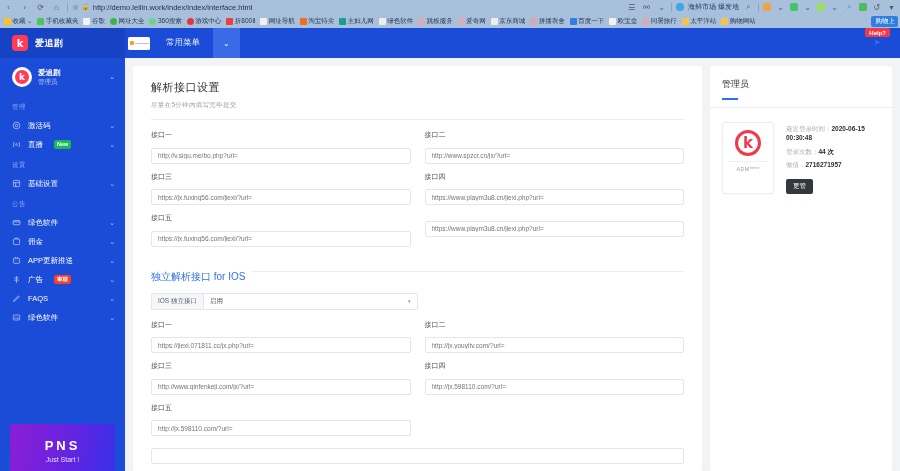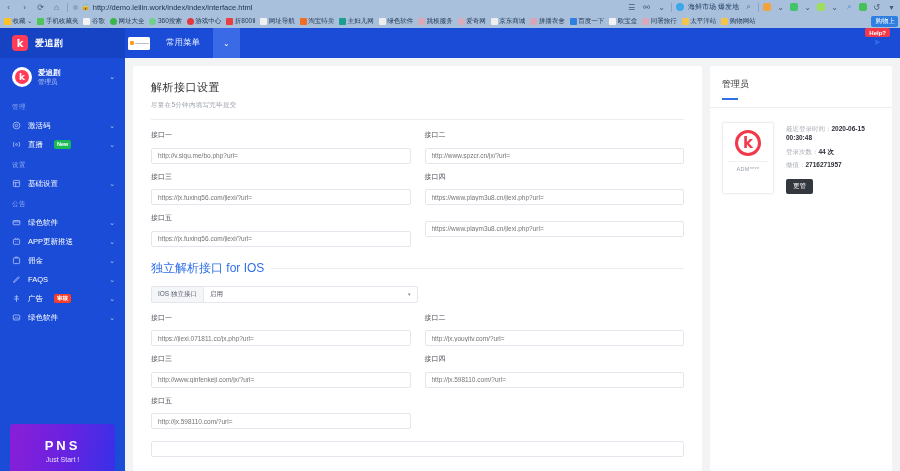--- a/index.html
+++ b/index.html
@@ -263,21 +263,21 @@
     line-height: 14px;
     font-family: "Liberation Sans", sans-serif;
     outline: none;
   }
 
   .section-head {
     display: flex; align-items: center; gap: 7px;
     margin: 5px 0 9px 0;
   }
   .section-head .t {
-    font-size: 12px; color: #2f6fe8; white-space: nowrap;
+    font-size: 10px; color: #2f6fe8; white-space: nowrap; margin-top: 10px;
   }
   .section-head .line { flex: 1 1 auto; height: 1px; background: #ececf0; }
 
   .input-group {
     display: flex; align-items: stretch;
     width: 50%;
     margin-bottom: 10px;
   }
   .ig-addon {
     background: #f5f6f8;
@@ -565,56 +565,56 @@
             <rect x="2" y="4.5" width="12" height="7.5" rx="1.3"></rect>
             <path d="M2 7h12"></path>
           </svg>
         </span>
       <span class="nav-label">绿色软件</span>
       <span class="nav-caret">⌄</span>
     </div>
     <div class="nav-item">
       <span class="nav-ico">
           <svg viewBox="0 0 16 16" fill="none" stroke="#d7e2ff" stroke-width="1.4">
+            <rect x="2.5" y="3.5" width="11" height="10" rx="1.5"></rect>
+            <path d="M5.5 3.5V2h5v1.5"></path>
+          </svg>
+        </span>
+      <span class="nav-label">佣金</span>
+      <span class="nav-caret">⌄</span>
+    </div>
+    <div class="nav-item">
+      <span class="nav-ico">
+          <svg viewBox="0 0 16 16" fill="none" stroke="#d7e2ff" stroke-width="1.4">
             <rect x="2.5" y="4" width="11" height="9" rx="1.5"></rect>
             <path d="M5.5 1.8l1.6 2.2M10.5 1.8L8.9 4"></path>
             <circle cx="5.8" cy="8.4" r=".7" fill="#d7e2ff" stroke="none"></circle>
             <circle cx="10.2" cy="8.4" r=".7" fill="#d7e2ff" stroke="none"></circle>
           </svg>
         </span>
       <span class="nav-label">APP更新推送</span>
       <span class="nav-caret">⌄</span>
     </div>
     <div class="nav-item">
       <span class="nav-ico">
           <svg viewBox="0 0 16 16" fill="none" stroke="#d7e2ff" stroke-width="1.4">
-            <rect x="2.5" y="3.5" width="11" height="10" rx="1.5"></rect>
-            <path d="M5.5 3.5V2h5v1.5"></path>
-          </svg>
-        </span>
-      <span class="nav-label">佣金</span>
-      <span class="nav-caret">⌄</span>
-    </div>
-    <div class="nav-item">
-      <span class="nav-ico">
-          <svg viewBox="0 0 16 16" fill="none" stroke="#d7e2ff" stroke-width="1.4">
-            <path d="M11.5 3.2l1.3 1.3-8 8-2 .7.7-2z"></path>
-          </svg>
-        </span>
-      <span class="nav-label">FAQS</span>
-      <span class="nav-caret">⌄</span>
-    </div>
-    <div class="nav-item">
-      <span class="nav-ico">
-          <svg viewBox="0 0 16 16" fill="none" stroke="#d7e2ff" stroke-width="1.4">
             <path d="M8 2v12M4.5 5h7M3.5 9h9"></path>
           </svg>
         </span>
       <span class="nav-label">广告</span>
       <span class="badge red">审核</span>
+      <span class="nav-caret">⌄</span>
+    </div>
+    <div class="nav-item">
+      <span class="nav-ico">
+          <svg viewBox="0 0 16 16" fill="none" stroke="#d7e2ff" stroke-width="1.4">
+            <path d="M11.5 3.2l1.3 1.3-8 8-2 .7.7-2z"></path>
+          </svg>
+        </span>
+      <span class="nav-label">FAQS</span>
       <span class="nav-caret">⌄</span>
     </div>
     <div class="nav-item">
       <span class="nav-ico">
           <svg viewBox="0 0 16 16" fill="none" stroke="#d7e2ff" stroke-width="1.4">
             <rect x="2.3" y="3.6" width="11.4" height="8.8" rx="1.3"></rect>
             <path d="M4.3 10.4l2.4-2.6 1.8 1.8 1.6-1.4 1.6 2.2"></path>
           </svg>
         </span>
       <span class="nav-label">绿色软件</span>

